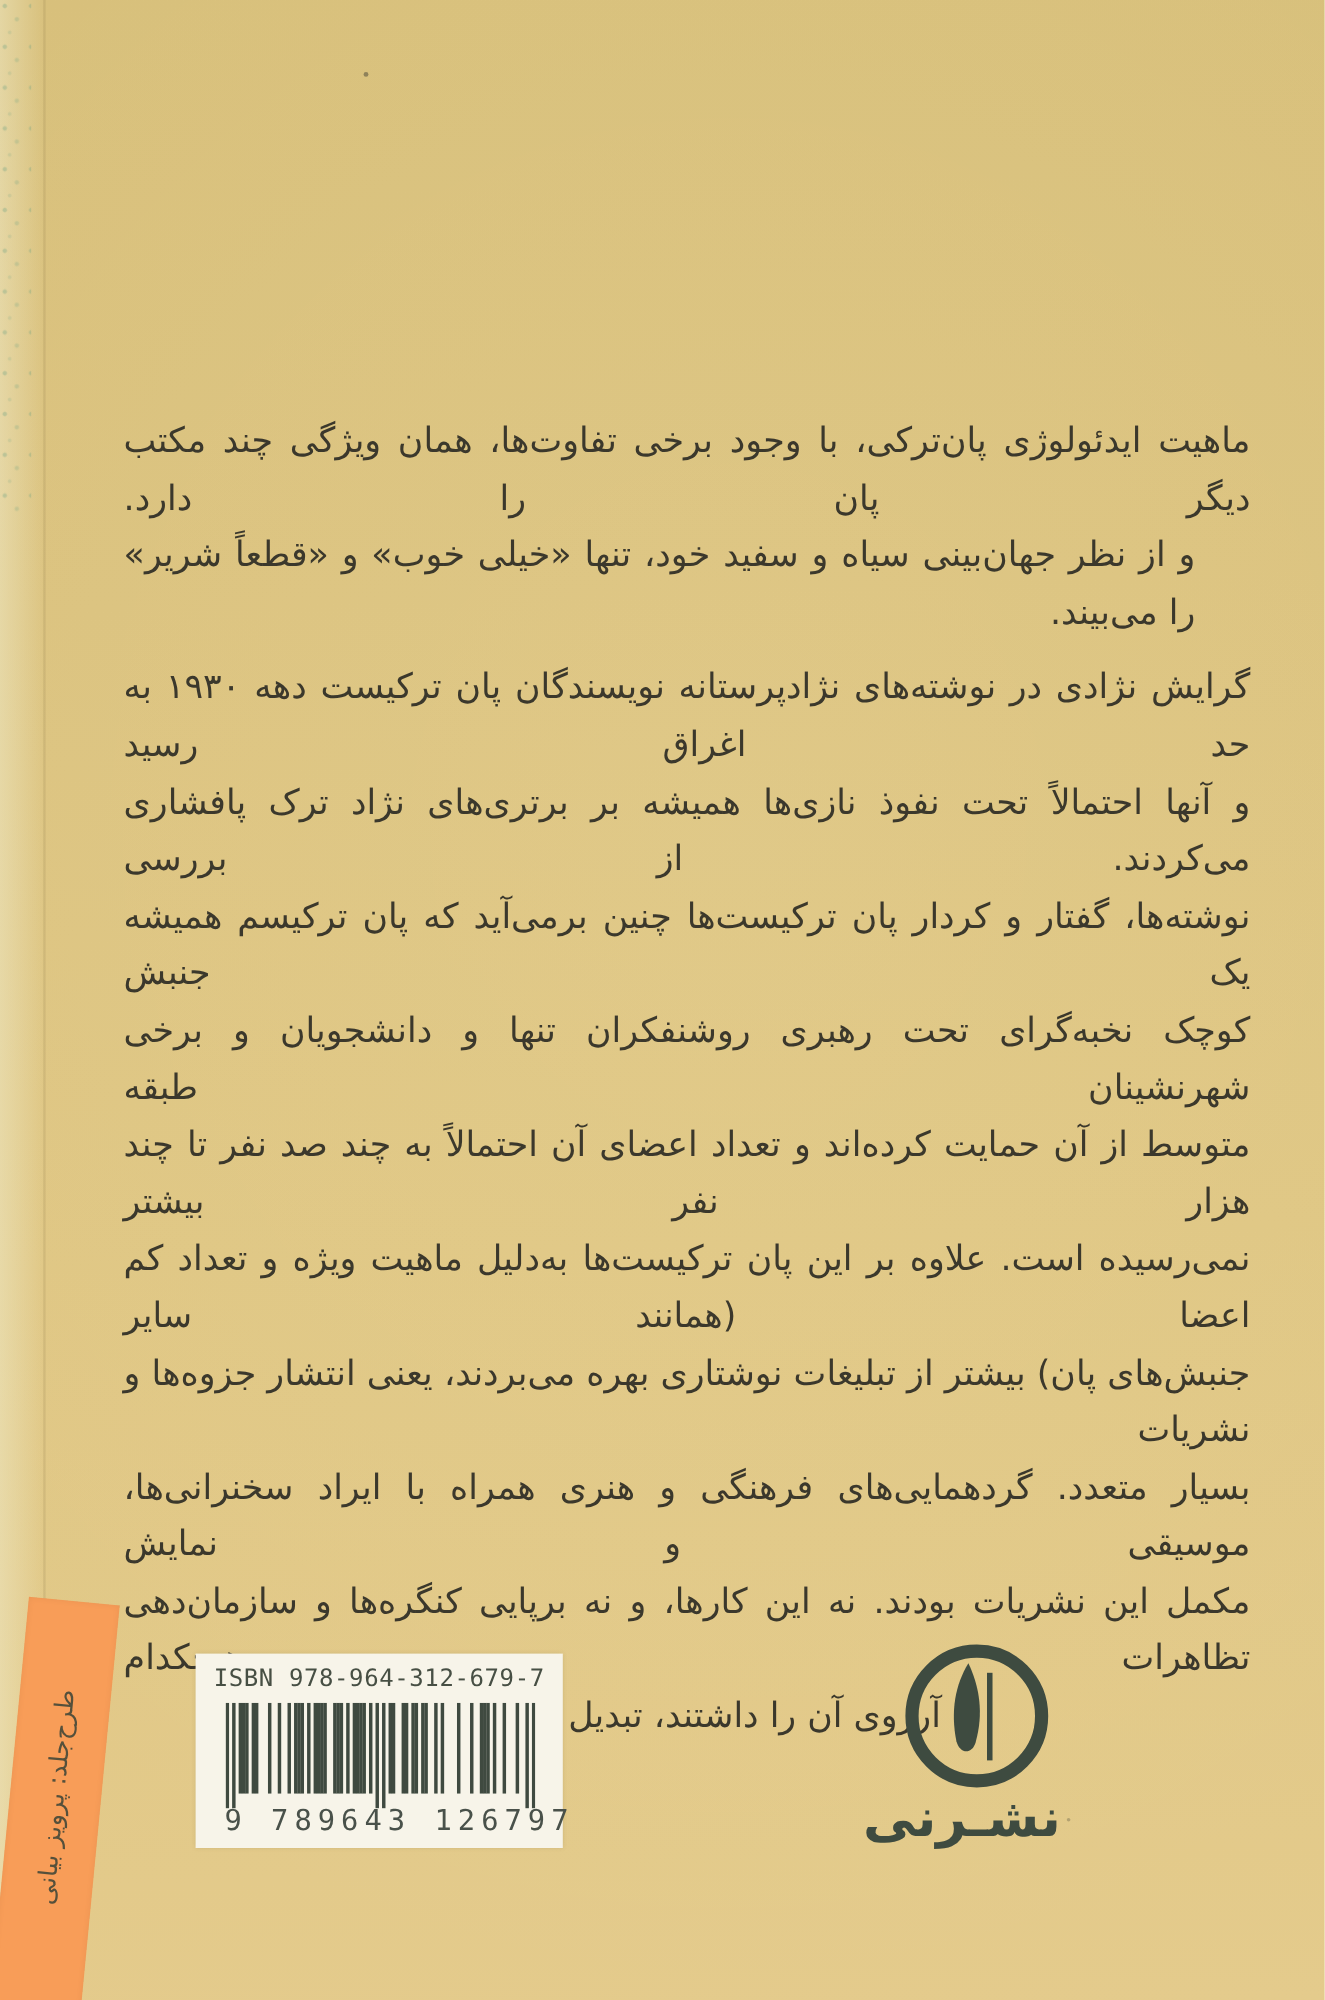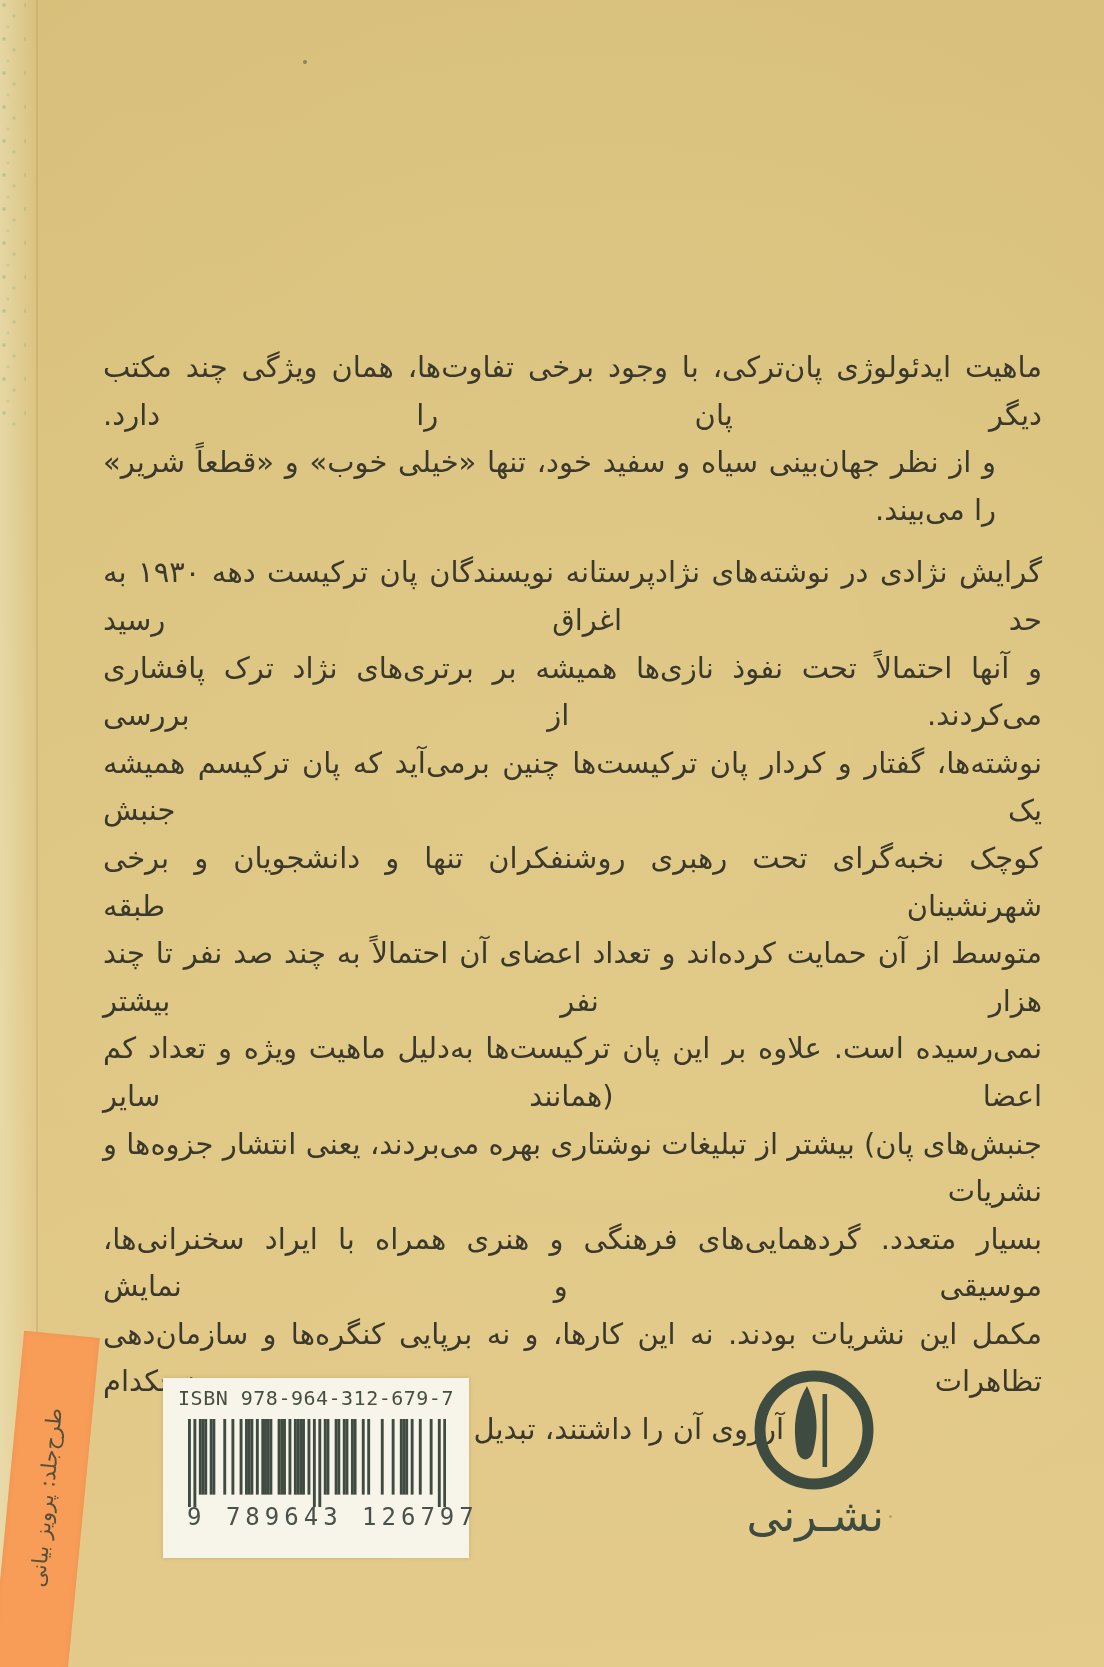--- a/index.html
+++ b/index.html
@@ -57,41 +57,41 @@
   }
   .credit-text{
     position:absolute;left:50%;top:46%;
     transform:translate(-50%,-50%) rotate(-90deg);
     white-space:nowrap;direction:rtl;
     font-size:21px;color:#55503b;letter-spacing:.5px;
   }
 
   
   .isbn-box{
-    position:absolute;left:163px;top:1378px;width:306px;height:180px;
+    position:absolute;left:163px;top:1378px;width:306px;height:162px;
     background:#f7f4e9;box-shadow:0 0 4px rgba(120,100,50,0.25);
   }
   .isbn-label{
     margin-top:8px;text-align:center;
     font-family:"DejaVu Sans Mono",monospace;
     font-size:20px;letter-spacing:.5px;color:#474f44;white-space:nowrap;
   }
   .barcode{position:absolute;left:25px;top:41px;width:258px;height:88px;}
   .isbn-digits{
     position:absolute;left:0;right:0;top:125px;text-align:center;
     font-family:"DejaVu Sans Mono",monospace;
     font-size:24px;letter-spacing:5px;color:#49514a;white-space:nowrap;padding-left:24px;
   }
 
   
   .publisher-block{position:absolute;left:744px;top:1366px;width:140px;}
   .ney-logo{display:block;margin:0 auto;width:132px;height:130px;}
   .publisher-name{
-    margin-top:-6px;text-align:right;direction:rtl;
-    font-size:44px;font-weight:normal;color:#3e4b40;letter-spacing:0;
+    margin-top:-6px;text-align:center;direction:rtl;
+    font-size:44px;font-weight:bold;color:#3e4b40;letter-spacing:0;
   }
 </style>
 </head>
 <body>
 
 <div class="page">
 
   <div class="edge-light"></div>
   <div class="edge-speckle"></div>
   <div class="spine-crease"></div>

